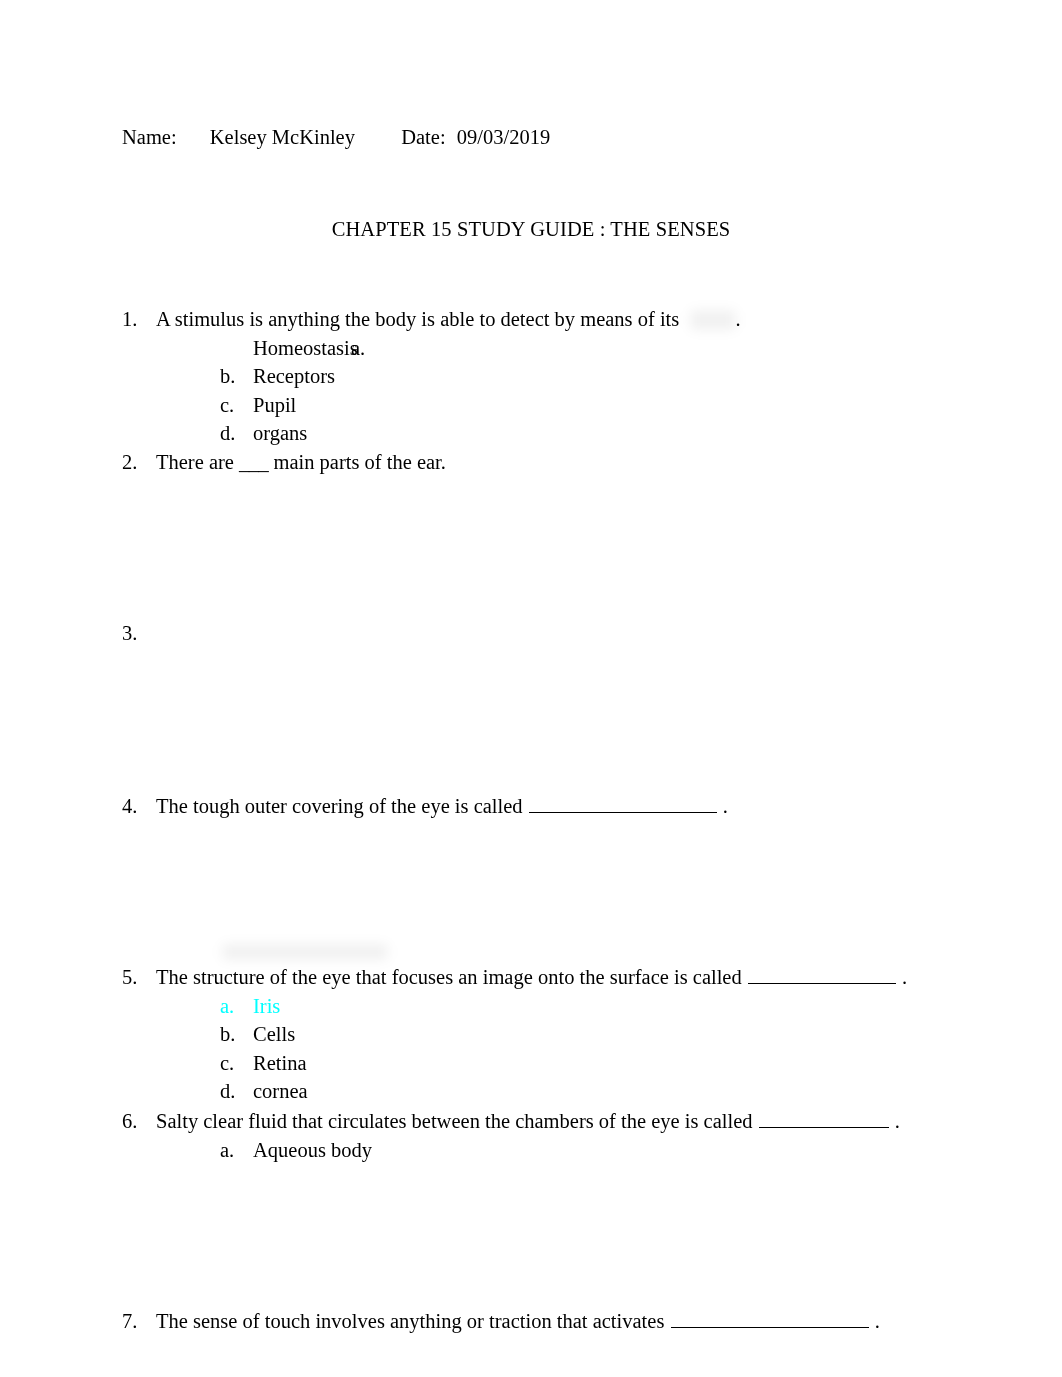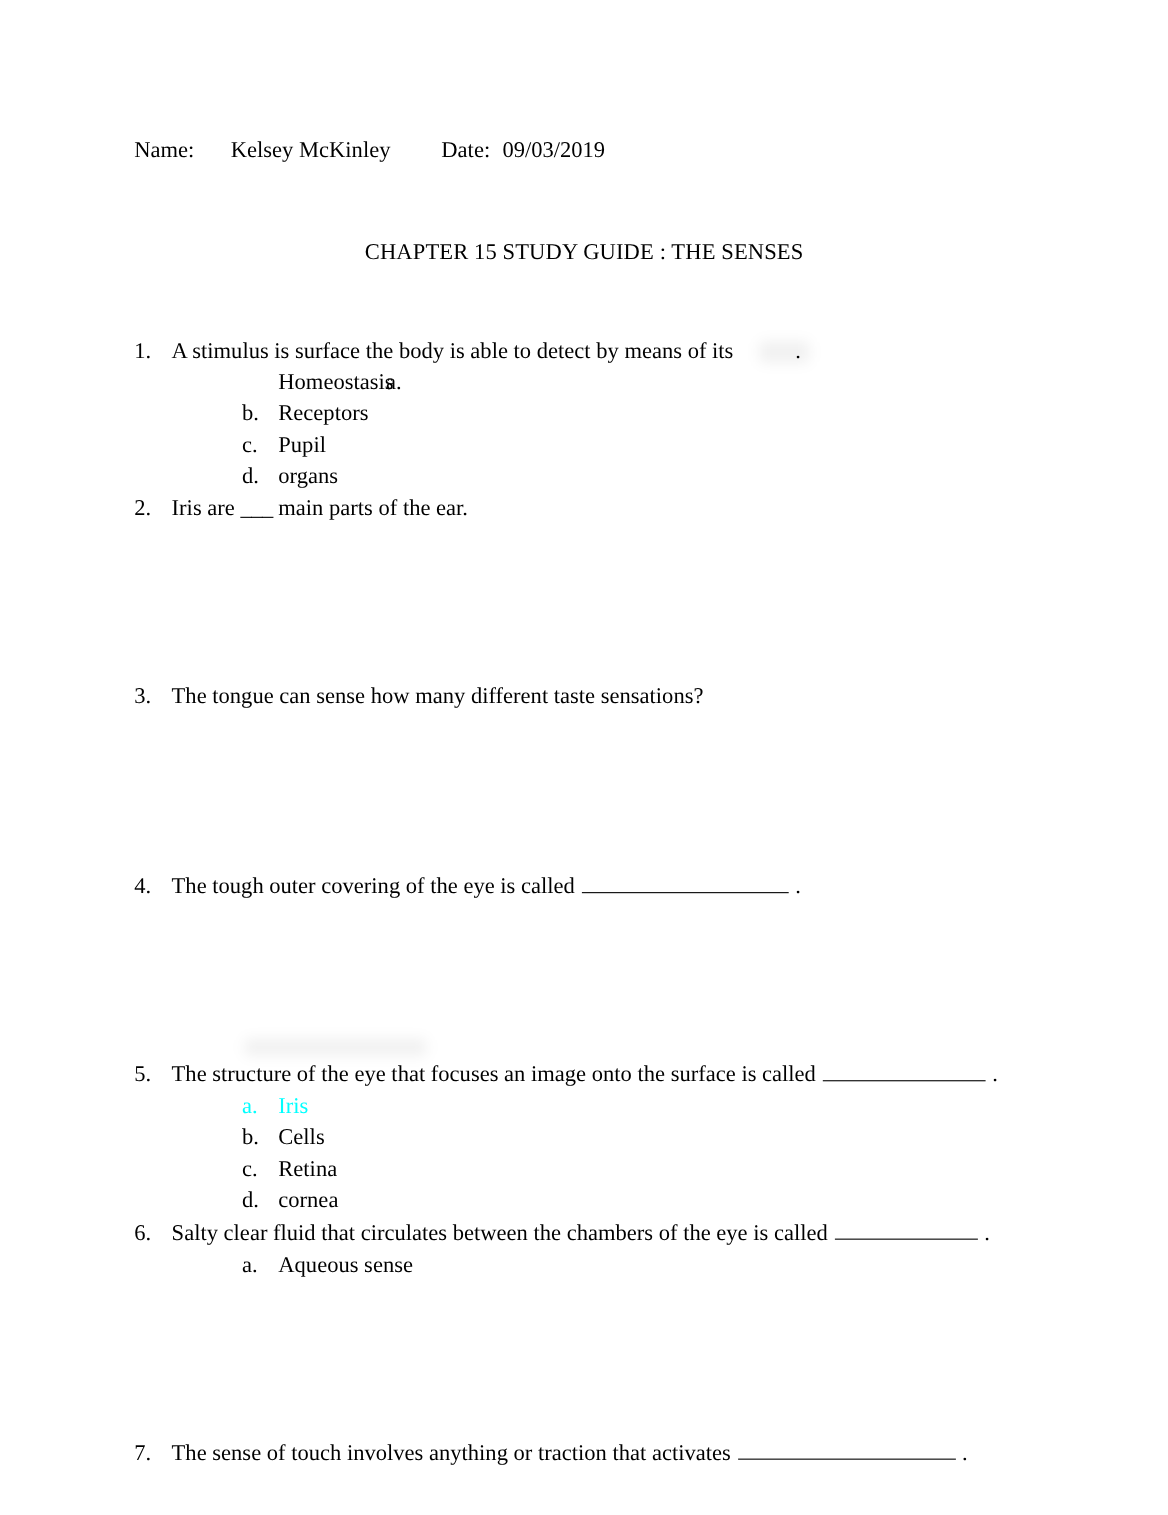--- a/index.html
+++ b/index.html
@@ -189,21 +189,21 @@
     <span class="hdr-gap"></span>
     <span class="hdr-label">Date:</span>
     <span class="hdr-date-slot">09/03/2019</span>
   </div>
 
   <div class="doc-title">CHAPTER 15 STUDY GUIDE : THE SENSES</div>
 
   <div class="q-block" style="top:305px;">
     <div class="q-line">
       <span class="q-num">1.</span>
-      <span class="q-text">A stimulus is surface the body is able to detect by means of its</span>
+      <span class="q-text">A stimulus is anything the body is able to detect by means of its</span>
       <span style="display:inline-block;width:46px;"></span>
       <span>.</span>
     </div>
     <div class="opt-list">
       <div class="opt-line hl">
         <span class="hl-wrap">
           <span class="opt-letter">a.</span>
           <span class="opt-text">Homeostasis</span>
         </span>
       </div>
@@ -218,30 +218,29 @@
       <div class="opt-line">
         <span class="opt-letter">d.</span>
         <span class="opt-text">organs</span>
       </div>
     </div>
   </div>
 
   <div class="q-block" style="top:448px;">
     <div class="q-line">
       <span class="q-num">2.</span>
-      <span class="q-text">Iris are</span>
+      <span class="q-text">There are</span>
       <span class="blank-underscores">___</span>
       <span class="q-text">main parts of the ear.</span>
     </div>
   </div>
 
   <div class="q-block" style="top:619px;">
     <div class="q-line">
       <span class="q-num">3.</span>
-      <span class="q-text">The tongue can sense how many different taste sensations?</span>
     </div>
   </div>
 
   <div class="q-block" style="top:792px;">
     <div class="q-line">
       <span class="q-num">4.</span>
       <span class="q-text">The tough outer covering of the eye is called</span>
       <span class="blank" style="width:188px;"></span>
       <span class="q-text">.</span>
     </div>
@@ -277,21 +276,21 @@
   <div class="q-block" style="top:1107px;">
     <div class="q-line">
       <span class="q-num">6.</span>
       <span class="q-text">Salty clear fluid that circulates between the chambers of the eye is called</span>
       <span class="blank" style="width:130px;"></span>
       <span class="q-text">.</span>
     </div>
     <div class="opt-list">
       <div class="opt-line">
         <span class="opt-letter">a.</span>
-        <span class="opt-text">Aqueous sense</span>
+        <span class="opt-text">Aqueous body</span>
       </div>
     </div>
   </div>
 
   <div class="q-block" style="top:1307px;">
     <div class="q-line">
       <span class="q-num">7.</span>
       <span class="q-text">The sense of touch involves anything or traction that activates</span>
       <span class="blank" style="width:198px;"></span>
       <span class="q-text">.</span>

